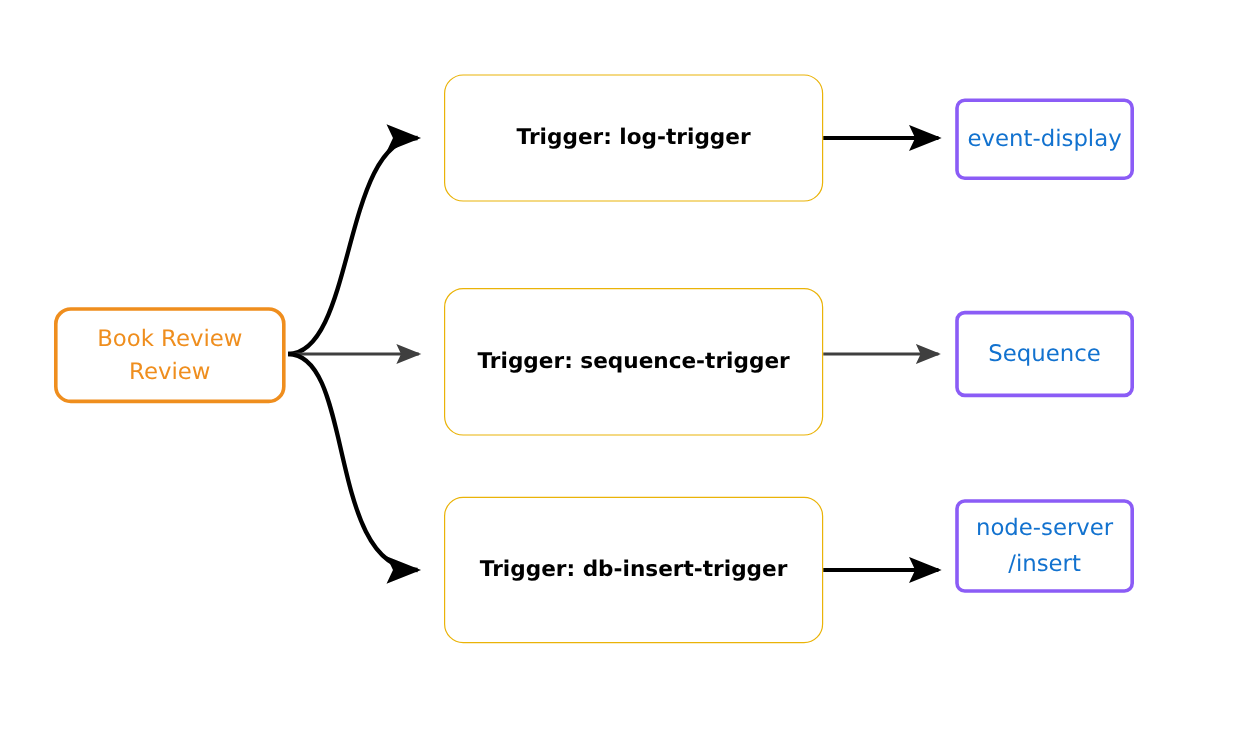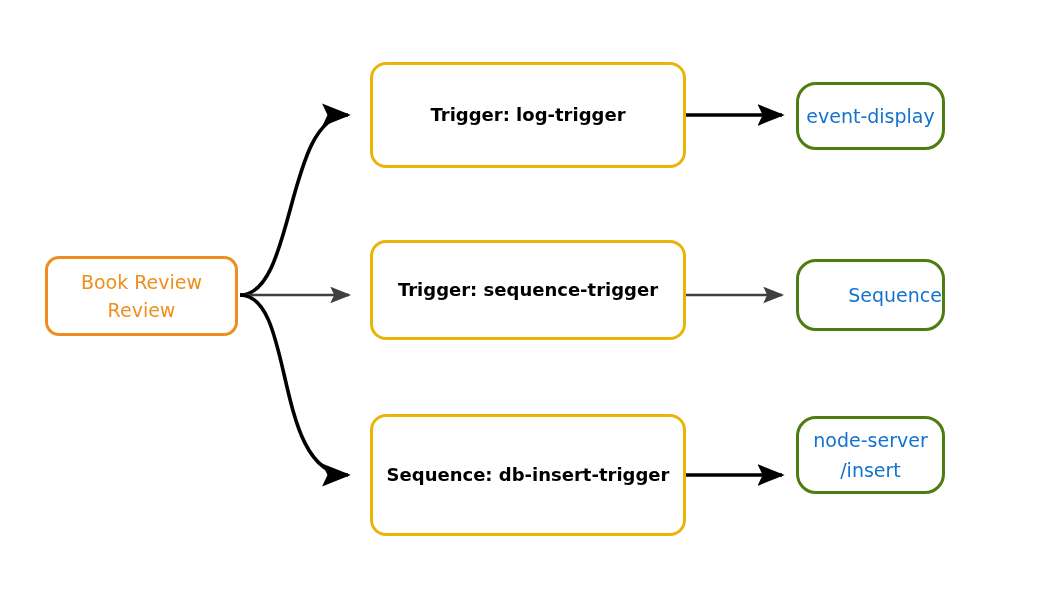--- a/index.html
+++ b/index.html
@@ -37,36 +37,36 @@
   
   .node-source {
     border: 3px solid #ef8e1e;
     border-radius: 14px;
     color: #ef8e1e;
     font-size: 19px;
     line-height: 28px;
   }
   
   .node-trigger {
-    border: 3px solid #eab308;
+    border: 1px solid #eab308;
     border-radius: 16px;
     color: #000000;
     font-size: 18px;
     line-height: 30px;
   }
   .node-trigger .line {
     white-space: nowrap;
   }
   .node-trigger .bold {
     font-weight: bold;
   }
   
   .node-target {
-    border: 3px solid #4d7c0f;
-    border-radius: 20px;
+    border: 3px solid #8b5cf6;
+    border-radius: 8px;
     color: #1272cf;
     font-size: 19px;
     line-height: 30px;
   }
   .node-source .line,
   .node-target .line {
     white-space: nowrap;
   }
 </style>
 </head>
@@ -99,33 +99,33 @@
 
   <div class="node node-source" style="left:45px; top:256px; width:193px; height:80px;">
     <span class="line">Book Review</span>
     <span class="line">Review</span>
   </div>
 
   <div class="node node-trigger" style="left:370px; top:62px; width:316px; height:106px;">
     <span class="line bold">Trigger: log-trigger</span>
   </div>
 
-  <div class="node node-trigger" style="left:370px; top:240px; width:316px; height:100px;">
+  <div class="node node-trigger" style="left:370px; top:240px; width:316px; height:123px;">
     <span class="line bold">Trigger: sequence-trigger</span>
   </div>
 
   <div class="node node-trigger" style="left:370px; top:414px; width:316px; height:122px;">
-    <span class="line bold">Sequence: db-insert-trigger</span>
+    <span class="line bold">Trigger: db-insert-trigger</span>
   </div>
 
   <div class="node node-target" style="left:796px; top:82px; width:149px; height:68px;">
     <span class="line">event-display</span>
   </div>
 
-  <div class="node node-target" style="left:796px; top:259px; width:149px; height:72px;align-items:flex-end;">
+  <div class="node node-target" style="left:796px; top:259px; width:149px; height:72px;">
     <span class="line">Sequence</span>
   </div>
 
   <div class="node node-target" style="left:796px; top:416px; width:149px; height:78px;">
     <span class="line">node-server</span>
     <span class="line">/insert</span>
   </div>
 
 </div>
 

